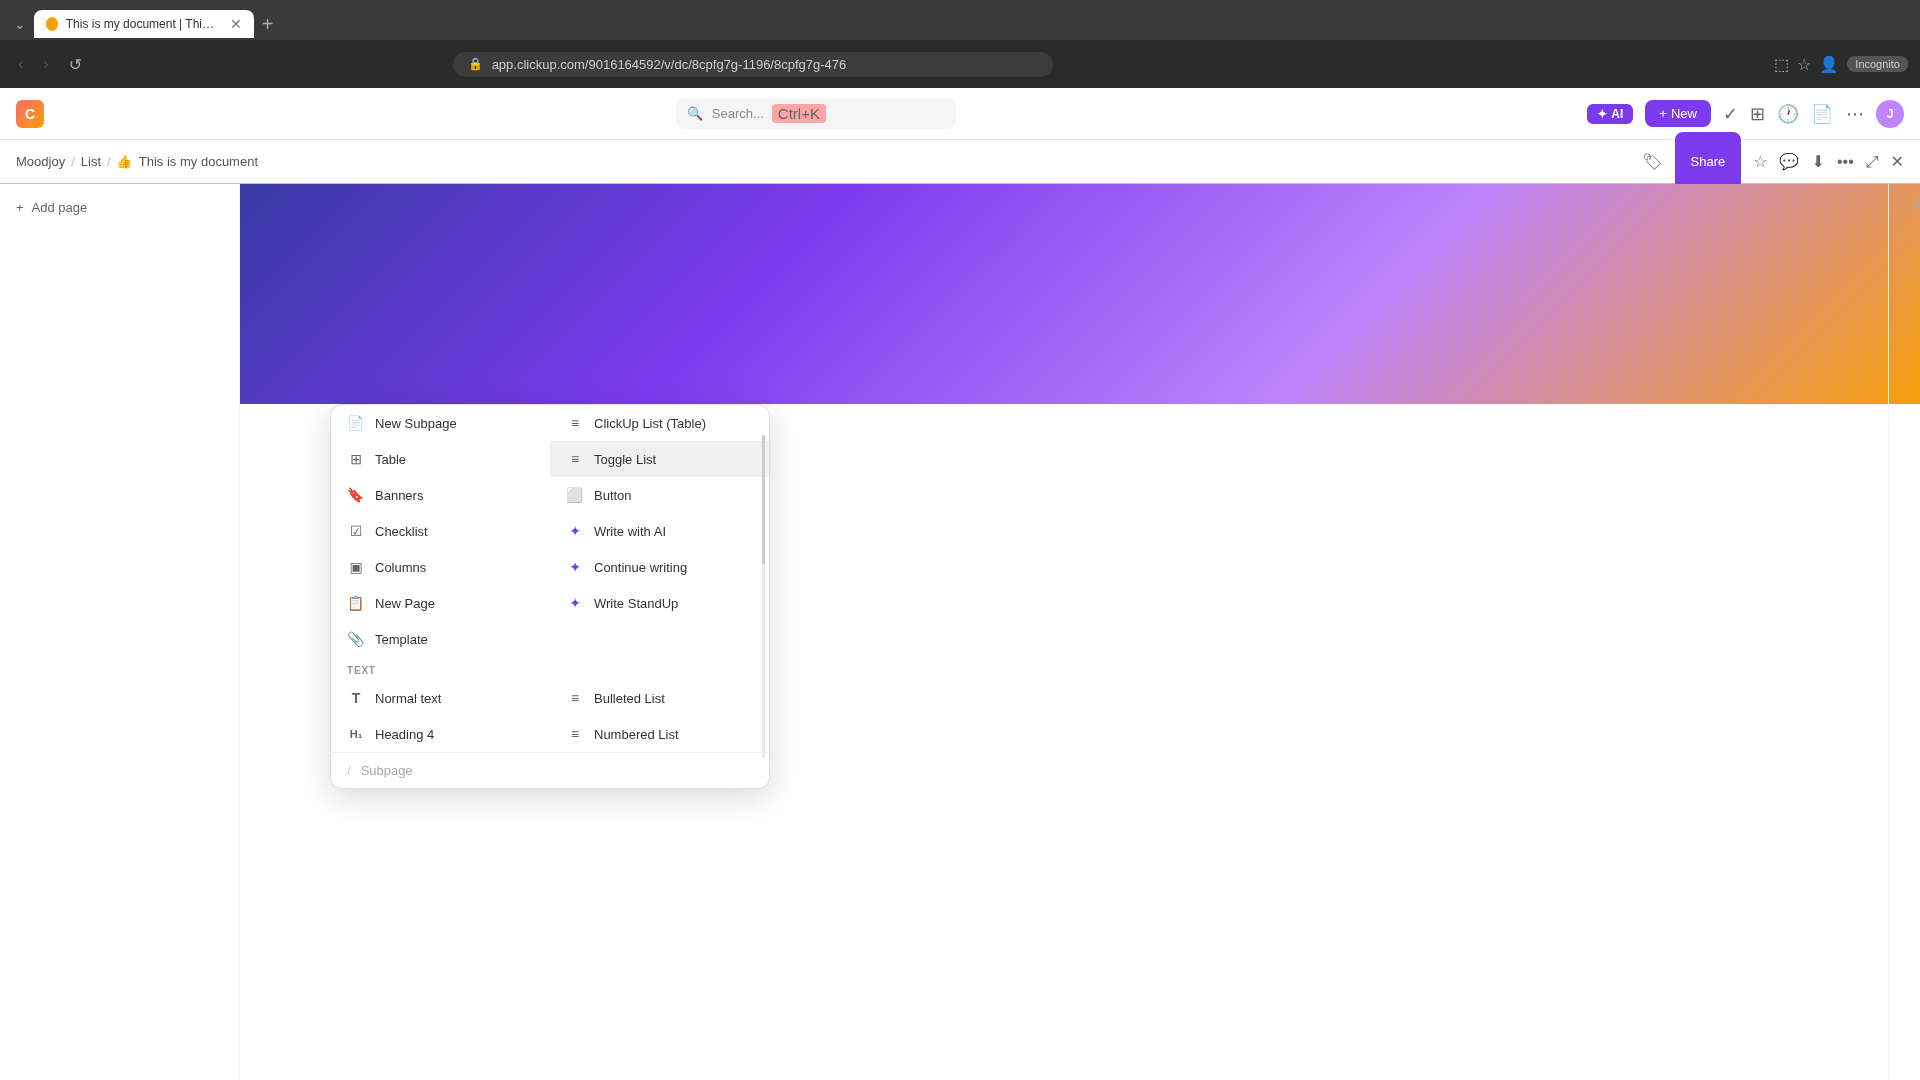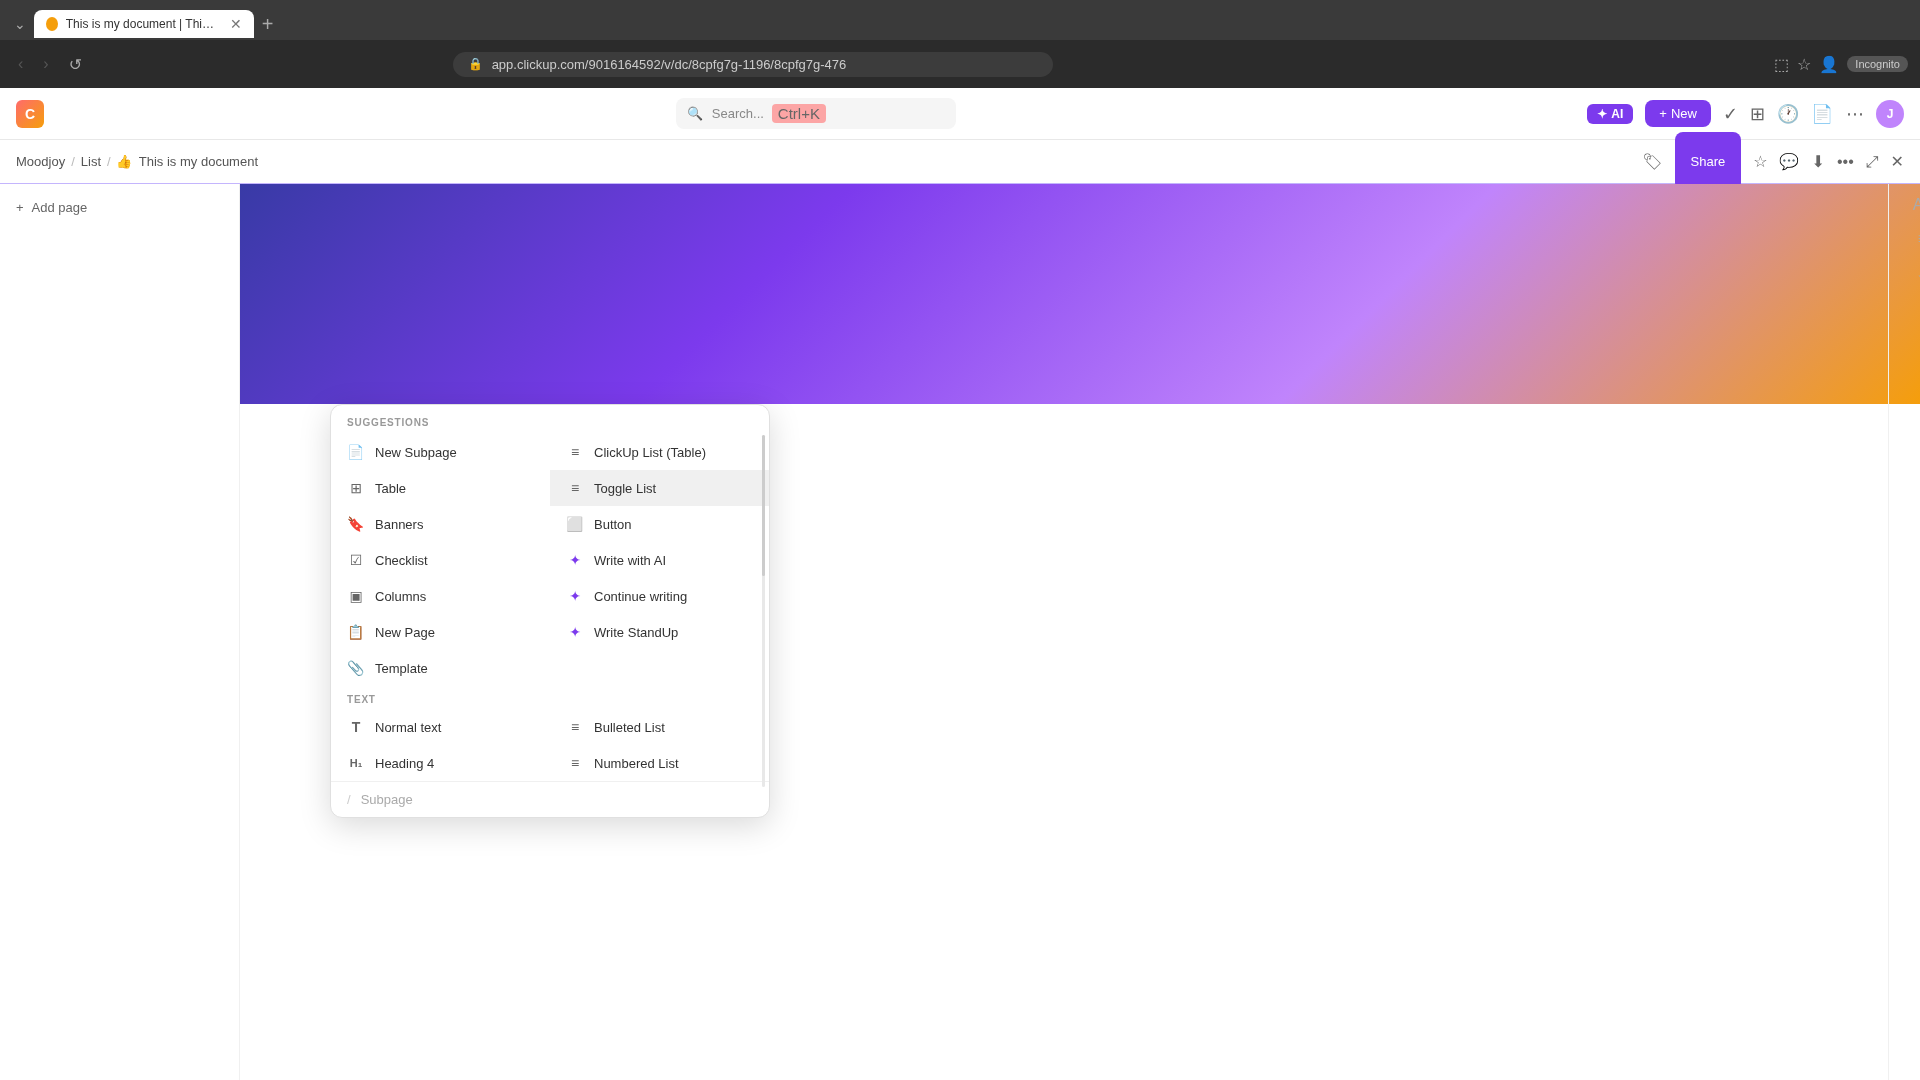--- a/index.html
+++ b/index.html
@@ -182,21 +182,20 @@
     </div>
   </div>
 
   <div class="right-sidebar">
     <span class="right-tool">Aa</span>
     <span class="right-tool">≡</span>
     <span class="right-tool">⬇</span>
   </div>
 
   <div class="suggestions-dropdown">
-    <div class="suggestions-header">SUGGESTIONS</div>
 
     <div class="suggestions-grid">
 
       <div class="suggestion-item">
         <span class="suggestion-icon">📄</span>
         <span>New Subpage</span>
       </div>
 
       <div class="suggestion-item">
         <span class="suggestion-icon">≡</span>

